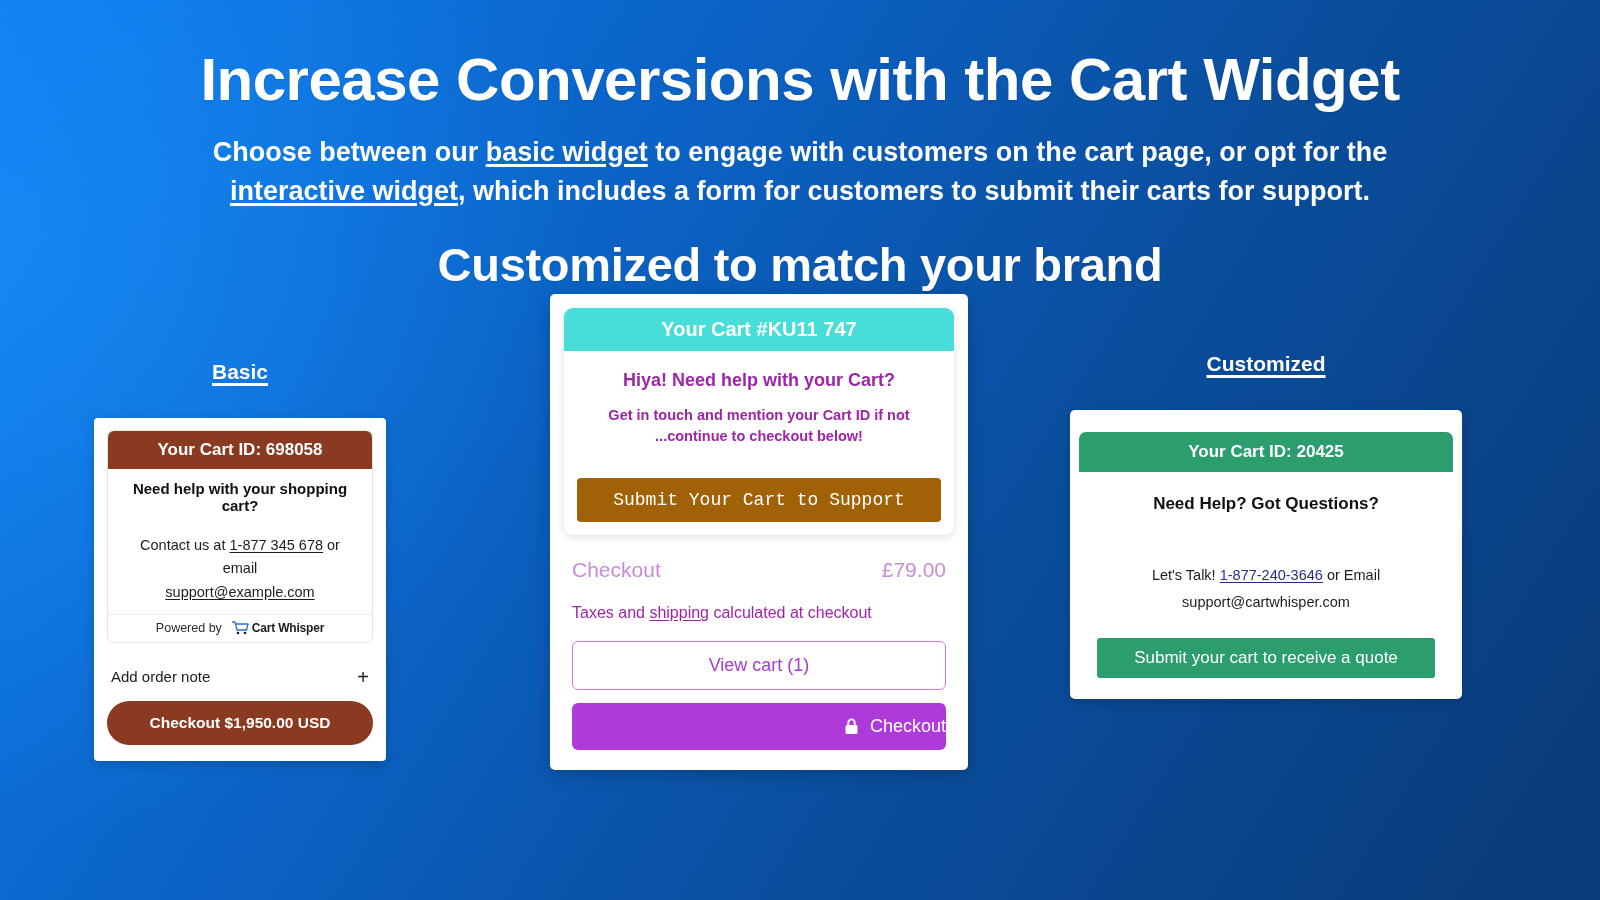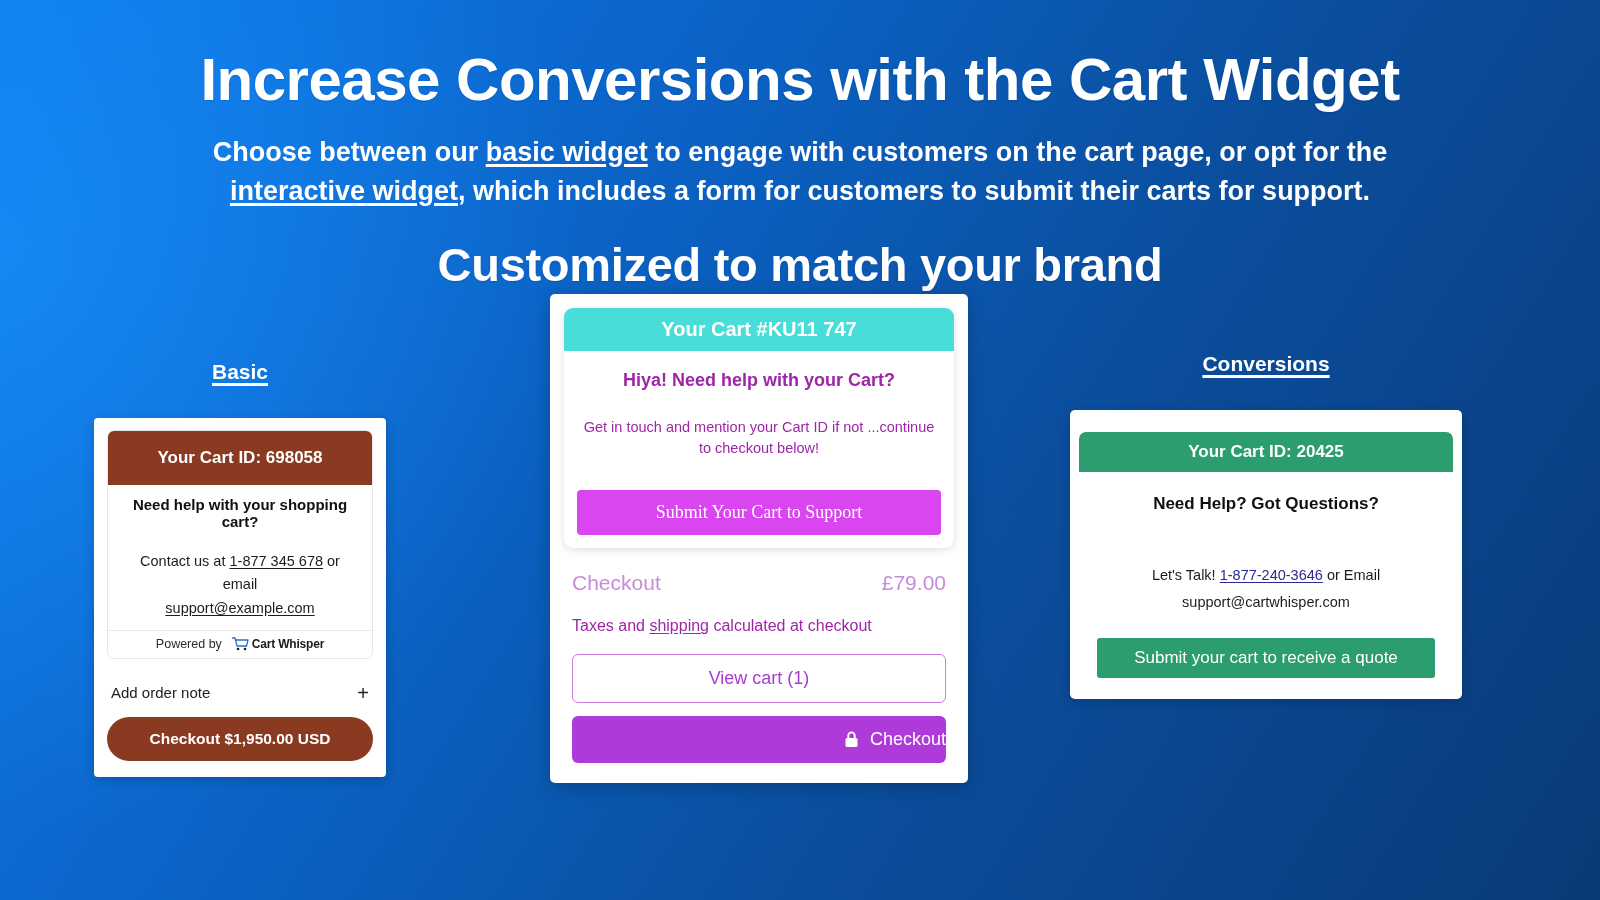--- a/index.html
+++ b/index.html
@@ -98,21 +98,21 @@
     border-radius: 7px;
     overflow: hidden;
   }
 
   .basic-head {
     background: #8B3A22;
     color: #ffffff;
     font-size: 17px;
     font-weight: 700;
     text-align: center;
-    padding: 17px 6px;
+    padding: 9px 6px;
   }
 
   .basic-body {
     padding: 11px 14px 10px 14px;
     text-align: center;
   }
 
   .basic-q {
     font-size: 15px;
     font-weight: 700;
@@ -203,39 +203,39 @@
 
   .mid-q {
     margin-top: 19px;
     text-align: center;
     font-size: 18px;
     font-weight: 700;
     color: #9F25A8;
   }
 
   .mid-note {
-    margin-top: 26px;
+    margin-top: 14px;
     text-align: center;
     font-size: 14.5px;
-    font-weight: 400;
+    font-weight: 700;
     color: #9F25A8;
     line-height: 1.45;
     padding: 0 16px;
   }
 
   .mid-submit {
     display: block;
     margin: 31px 13px 0 13px;
-    background: #d946ef;
+    background: #a16207;
     color: #ffffff;
     border: none;
     border-radius: 4px;
     width: calc(100% - 26px);
     padding: 12px 0;
-    font-family: Liberation Serif, serif;
+    font-family: Liberation Mono, monospace;
     font-size: 18px;
     cursor: pointer;
   }
 
   .subtotal-row {
     margin-top: 23px;
     display: flex;
     align-items: baseline;
     justify-content: space-between;
     padding: 0 8px;
@@ -424,21 +424,21 @@
     <button class="mid-checkout">
       <svg width="15" height="17" viewBox="0 0 15 17" aria-hidden="true">
         <rect x="1.5" y="7" width="12" height="9" rx="1.6" fill="#ffffff"></rect>
         <path d="M4.3 7 V4.6 a3.2 3.2 0 0 1 6.4 0 V7" fill="none" stroke="#ffffff" stroke-width="1.9"></path>
       </svg>
       <span>Checkout</span>
     </button>
   </div>
 
   <div class="inter-col">
-    <div class="col-label">Conversions</div>
+    <div class="col-label">Customized</div>
 
     <div class="inter-card">
       <div class="inter-panel">
         <div class="inter-head">Your Cart ID: 20425</div>
         <div class="inter-body">
           <div class="inter-q">Need Help? Got Questions?</div>
           <div class="inter-contact">
             <span>Let's Talk! </span><a href="#">1-877-240-3646</a><span> or Email</span><br>
             <span>support@cartwhisper.com</span>
           </div>

